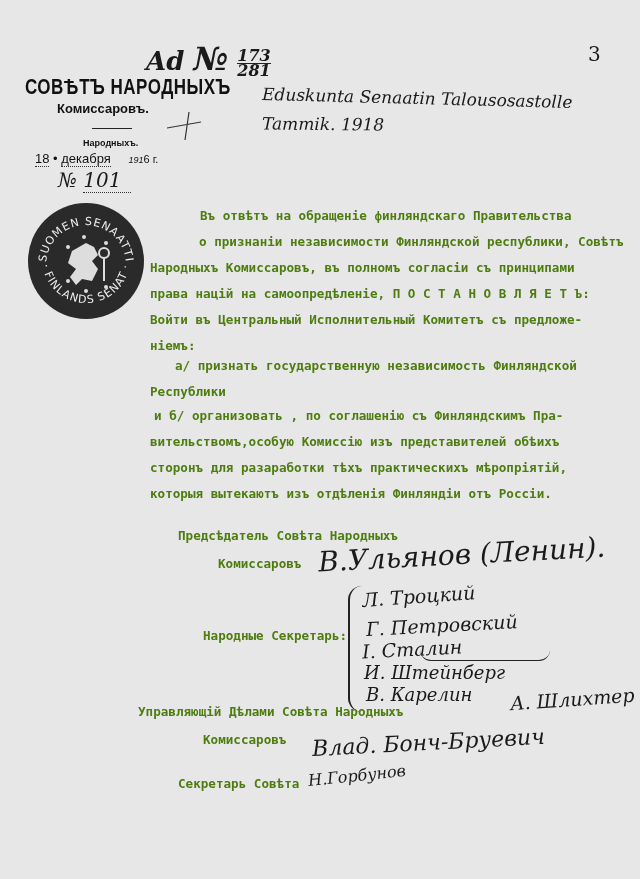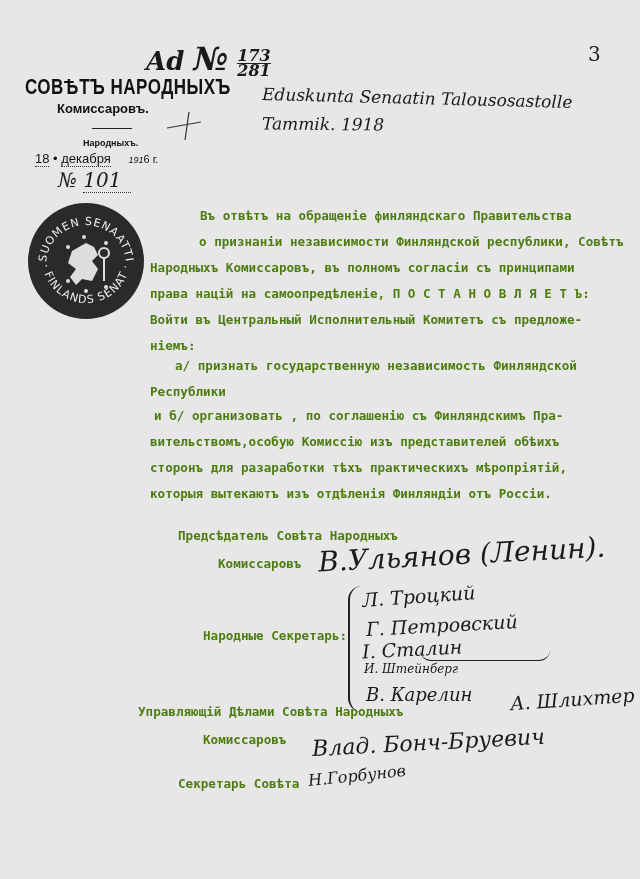--- a/index.html
+++ b/index.html
@@ -105,21 +105,21 @@
 <div class="abs typed" style="left:178px; top:528px;">Предсѣдатель Совѣта Народныхъ</div>
 <div class="abs typed" style="left:218px; top:556px;">Комиссаровъ</div>
 <div class="abs hand" style="left:318px; top:538px; font-size:28px; transform:rotate(-3deg);">В.Ульянов (Ленин).</div>
 
 <div class="abs typed" style="left:203px; top:628px;">Народные Секретарь:</div>
 <div class="brace"></div>
 <div class="abs hand" style="left:362px; top:585px; font-size:19px; transform:rotate(-4deg);">Л. Троцкий</div>
 <div class="abs hand" style="left:366px; top:614px; font-size:19px; transform:rotate(-3deg);">Г. Петровский</div>
 <div class="abs hand" style="left:362px; top:638px; font-size:19px; transform:rotate(-3deg);">І. Сталин</div>
 <div class="abs" style="left:420px; top:650px; width:130px; height:10px; border-bottom:1.5px solid #222; border-radius:0 0 40px 40px;"></div>
-<div class="abs hand" style="left:364px; top:662px; font-size:12px;text-align:right;">И. Штейнберг</div>
+<div class="abs hand" style="left:364px; top:662px; font-size:18px;text-align:right;">И. Штейнберг</div>
 <div class="abs hand" style="left:366px; top:684px; font-size:18px;">В. Карелин</div>
 <div class="abs hand" style="left:510px; top:688px; font-size:19px; transform:rotate(-4deg);">А. Шлихтер</div>
 
 <div class="abs typed" style="left:138px; top:704px;">Управляющій Дѣлами Совѣта Народныхъ</div>
 <div class="abs typed" style="left:203px; top:732px;">Комиссаровъ</div>
 <div class="abs hand" style="left:312px; top:730px; font-size:22px; transform:rotate(-3deg);">Влад. Бонч-Бруевич</div>
 
 <div class="abs typed" style="left:178px; top:776px;">Секретарь Совѣта</div>
 <div class="abs hand" style="left:308px; top:766px; font-size:16px; transform:rotate(-6deg);">Н.Горбунов</div>
 

